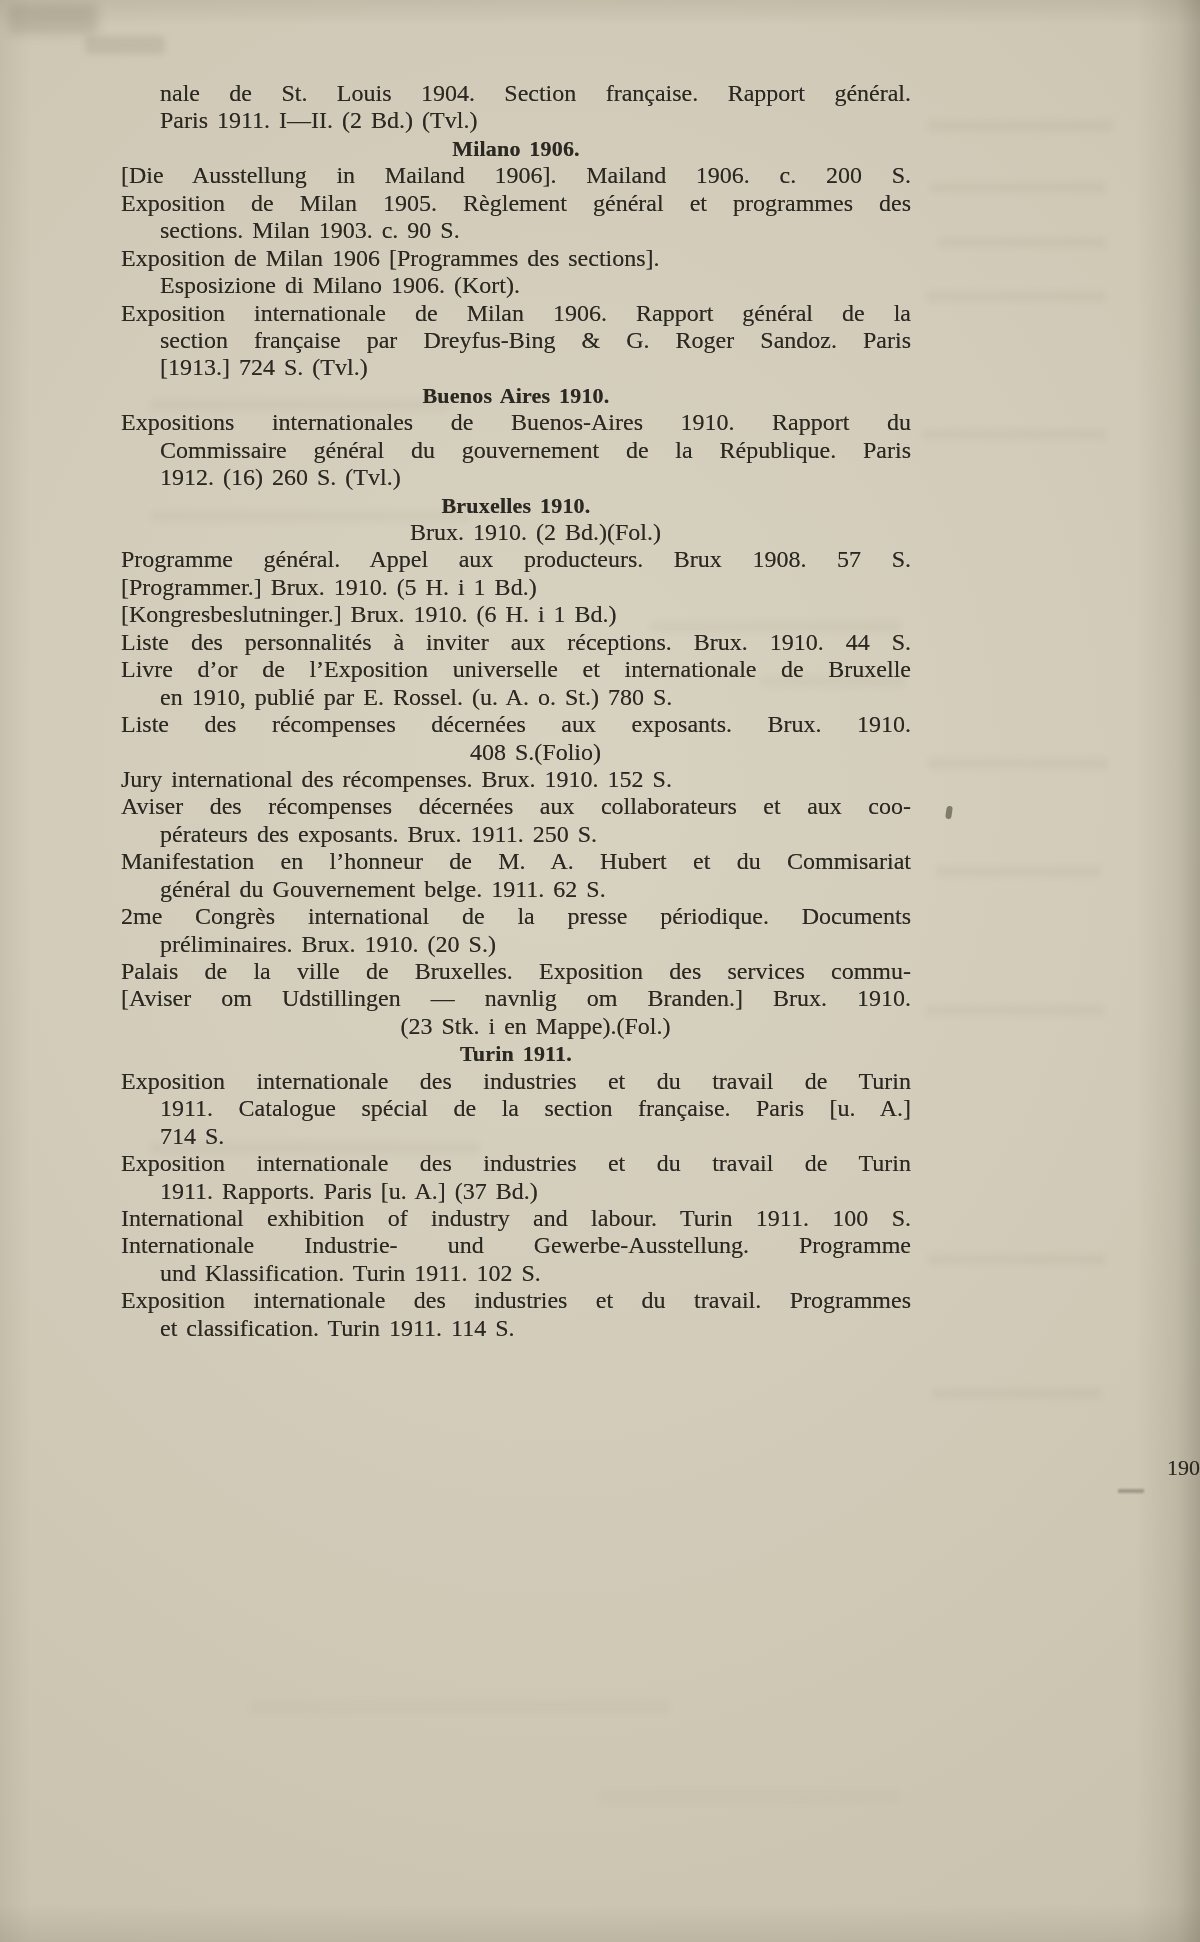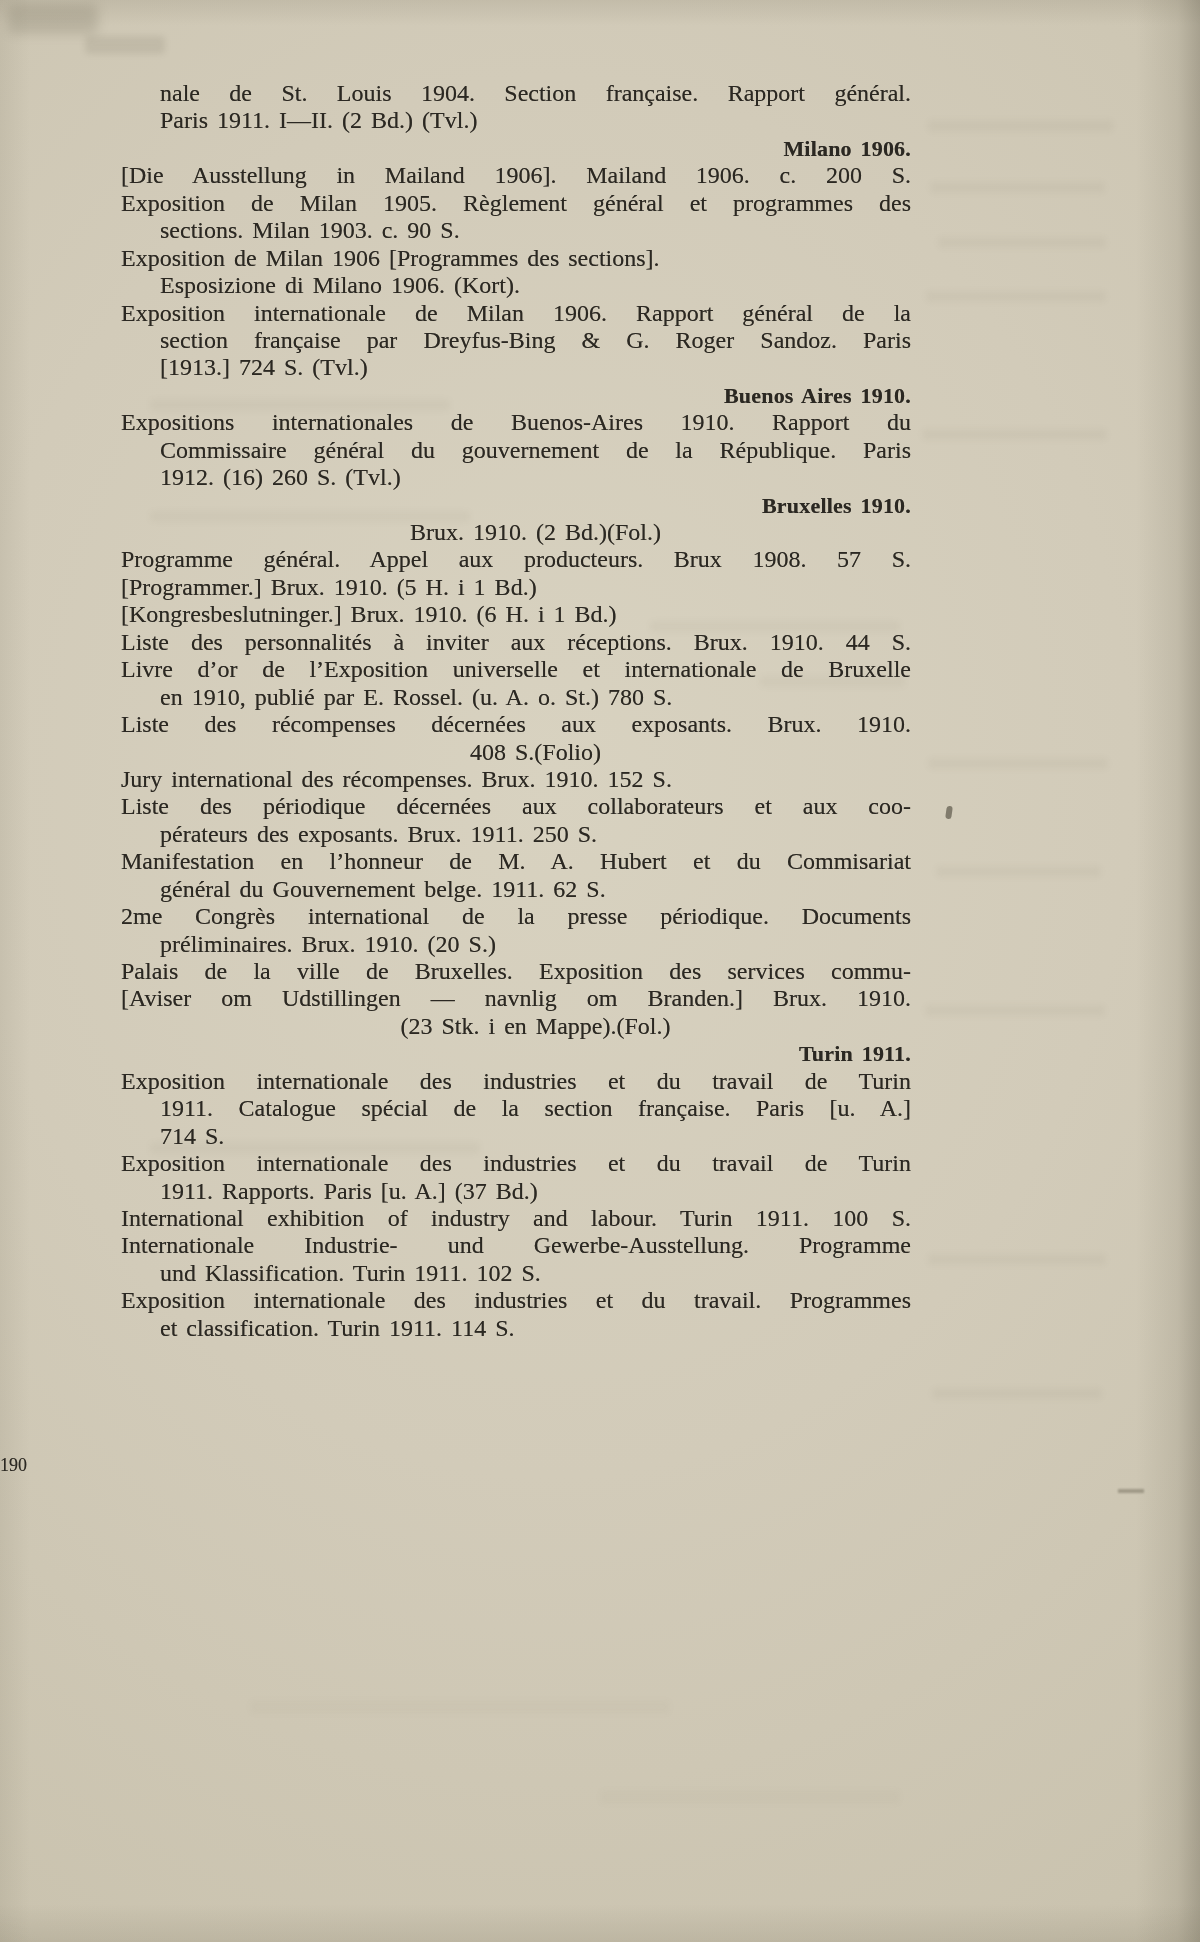--- a/index.html
+++ b/index.html
@@ -22,26 +22,26 @@
     background:linear-gradient(to right, rgba(100,94,76,.10), rgba(100,94,76,0));}
 
   .textblock{
     position:absolute;left:121px;top:80px;width:790px;
     color:#2b2822;font-size:24px;word-spacing:3px;
     text-shadow:0 0 0.5px rgba(43,40,34,.55);
   }
   .line{height:27.45px;line-height:27.45px;overflow:hidden;}
   .line.i1{padding-left:39px;}
   .line.j{text-align:justify;text-align-last:justify;}
-  .line.h{text-align:right;font-weight:bold;font-size:22px;letter-spacing:.2px;}
+  .line.h{text-align:center;font-weight:bold;font-size:22px;letter-spacing:.2px;}
   .line.flex{display:flex;justify-content:center;}
 
   .pagenum{
-    position:absolute;left:0;top:1455px;width:1200px;text-align:left;
-    color:#2b2822;font-size:18px;text-shadow:0 0 0.5px rgba(43,40,34,.5);
+    position:absolute;left:0;top:1455px;width:1200px;text-align:right;
+    color:#2b2822;font-size:22px;text-shadow:0 0 0.5px rgba(43,40,34,.5);
   }
 
   .ghost{position:absolute;background:#6b6450;opacity:.06;filter:blur(3px);border-radius:4px;}
   .smudge-tl{position:absolute;left:8px;top:4px;width:90px;height:30px;background:#55503e;opacity:.18;filter:blur(6px);border-radius:6px;}
   .smudge-num{position:absolute;left:85px;top:36px;width:80px;height:18px;background:#5a5442;opacity:.12;filter:blur(3px);border-radius:4px;}
   .ink-dot{position:absolute;left:946px;top:806px;width:6px;height:13px;background:#3c382c;opacity:.55;border-radius:3px;transform:rotate(8deg);}
   .dash-br{position:absolute;left:1118px;top:1489px;width:26px;height:4px;background:#5a5444;opacity:.4;filter:blur(1px);}
 </style>
 </head>
 <body>
@@ -102,21 +102,21 @@
       <div class="line">[Kongresbeslutninger.] Brux. 1910. (6 H. i 1 Bd.)</div>
       <div class="line j">Liste des personnalités à inviter aux réceptions. Brux. 1910. 44 S.</div>
       <div class="line j">Livre d’or de l’Exposition universelle et internationale de Bruxelle</div>
       <div class="line i1">en 1910, publié par E. Rossel. (u. A. o. St.) 780 S.</div>
       <div class="line j">Liste des récompenses décernées aux exposants. Brux. 1910.</div>
       <div class="line i1 flex">
         <span>408 S.</span>
         <span>(Folio)</span>
       </div>
       <div class="line">Jury international des récompenses. Brux. 1910. 152 S.</div>
-      <div class="line j">Liste des périodique décernées aux collaborateurs et aux coo-</div>
+      <div class="line j">Aviser des récompenses décernées aux collaborateurs et aux coo-</div>
       <div class="line i1">pérateurs des exposants. Brux. 1911. 250 S.</div>
       <div class="line j">Manifestation en l’honneur de M. A. Hubert et du Commisariat</div>
       <div class="line i1">général du Gouvernement belge. 1911. 62 S.</div>
       <div class="line j">2me Congrès international de la presse périodique. Documents</div>
       <div class="line i1">préliminaires. Brux. 1910. (20 S.)</div>
       <div class="line j">Palais de la ville de Bruxelles. Exposition des services commu-</div>
       <div class="line j">[Aviser om Udstillingen — navnlig om Branden.] Brux. 1910.</div>
       <div class="line i1 flex">
         <span>(23 Stk. i en Mappe).</span>
         <span>(Fol.)</span>

